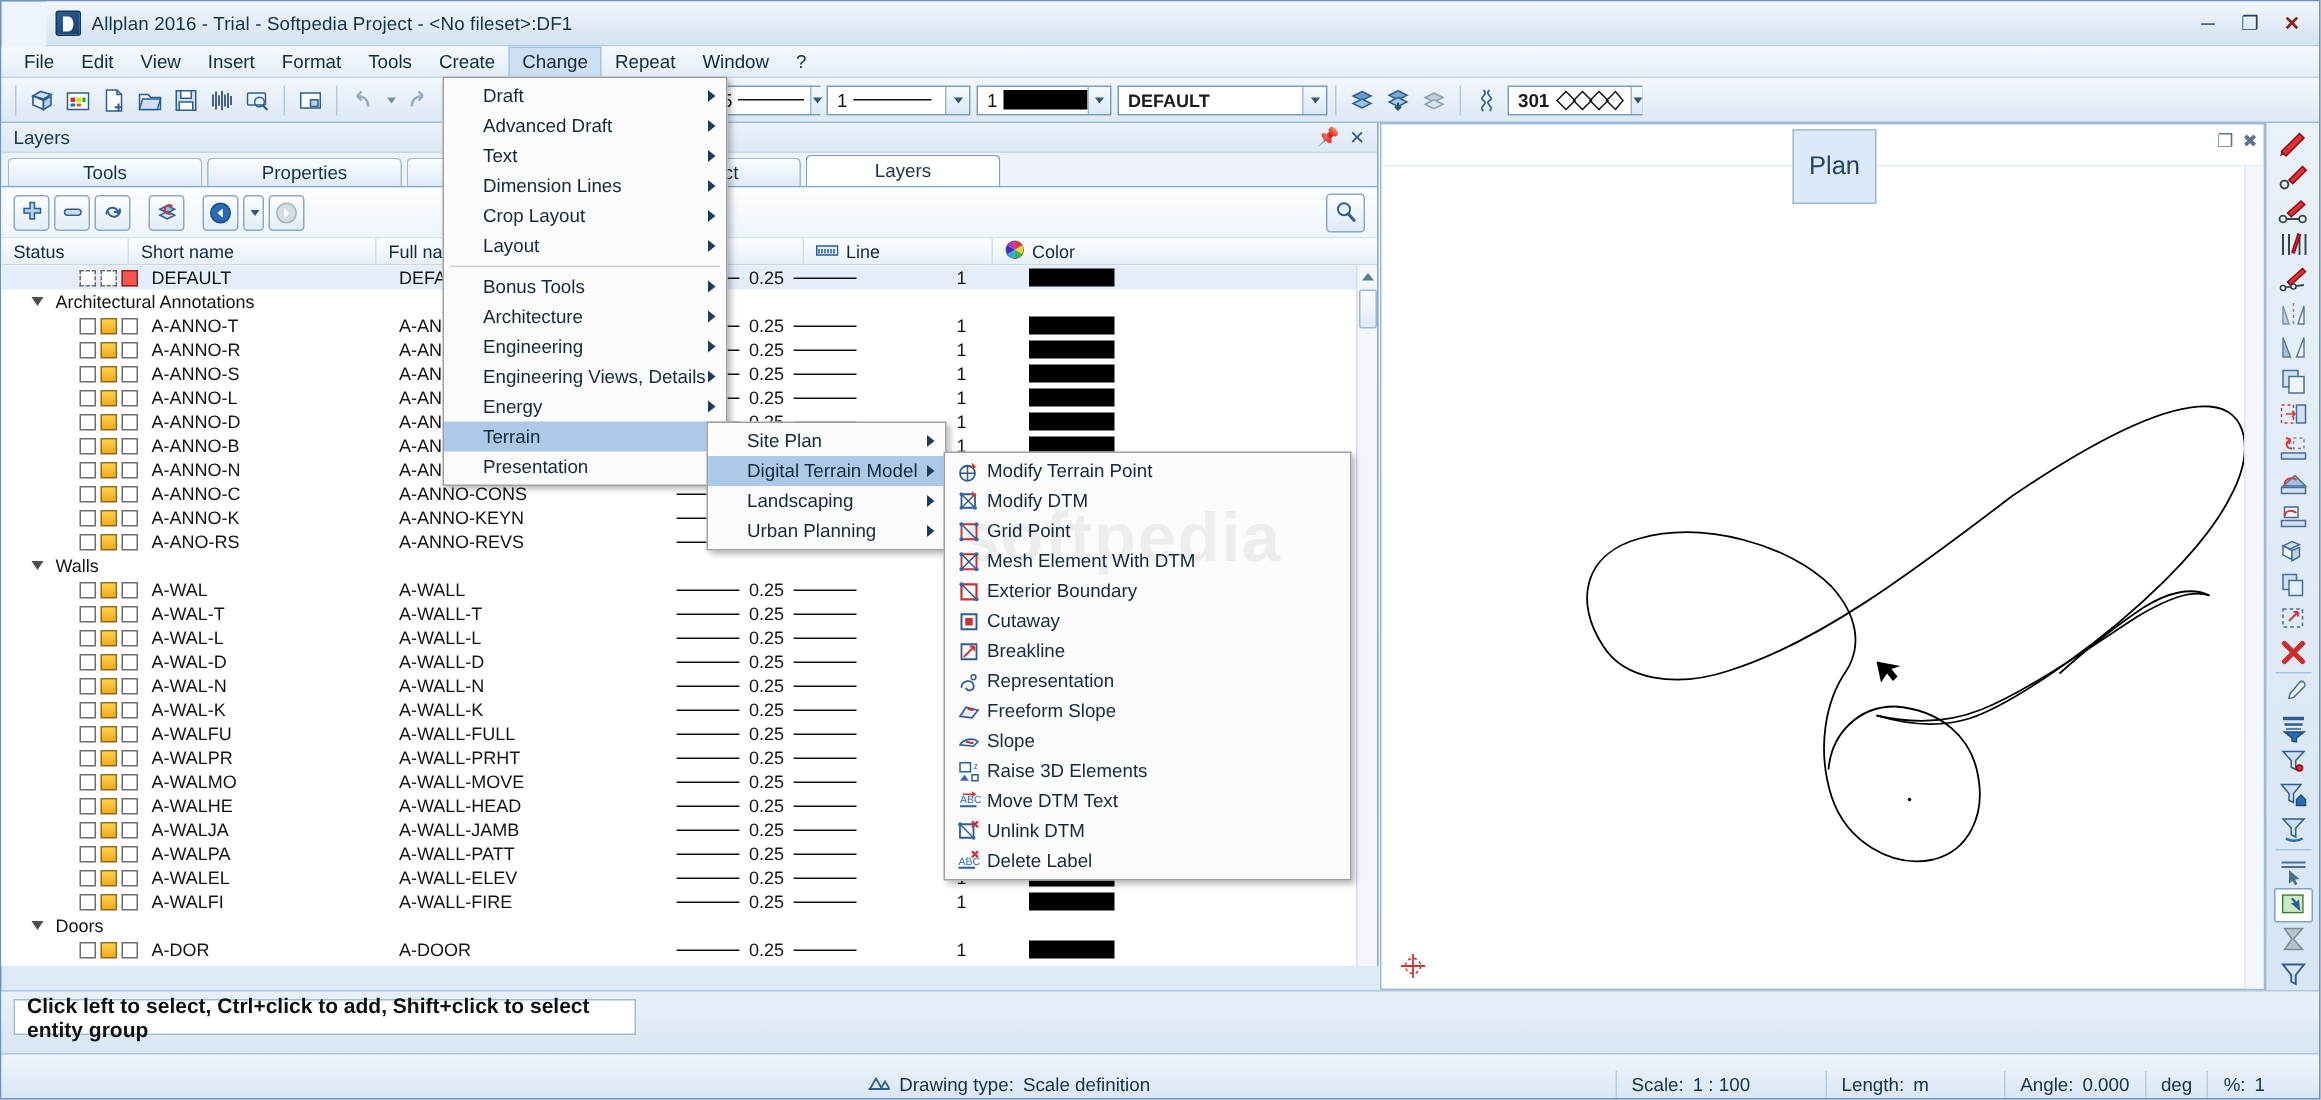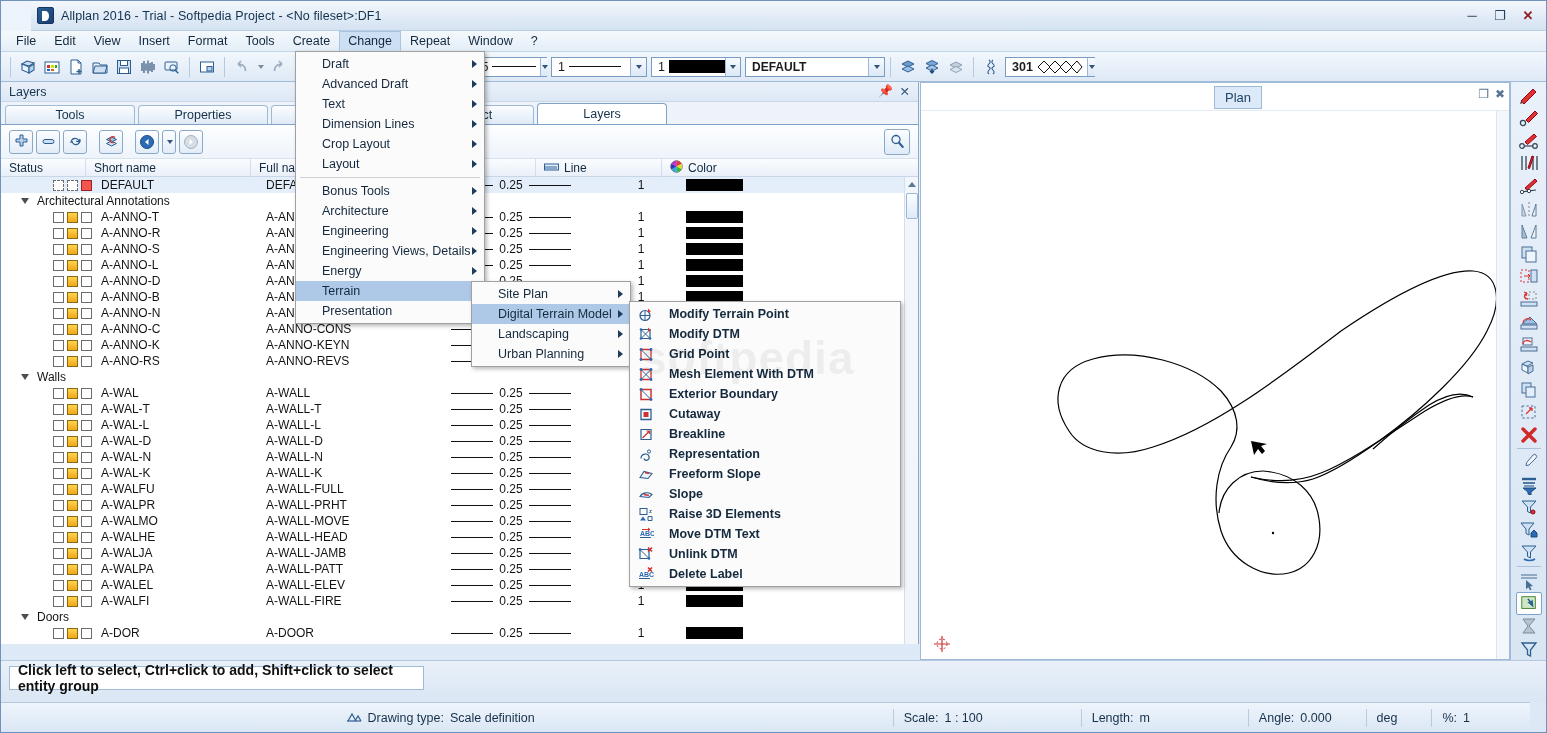--- a/index.html
+++ b/index.html
@@ -191,22 +191,22 @@
 
   
   .canvaswrap{
     position:absolute; left:919px; top:81px; right:36px; bottom:72px;
     background:#fff; border:1px solid #9fbbd8;
   }
   .plan-bar{
     height:28px; position:relative; border-bottom:1px solid #e3ebf4;
   }
   .plan-tab{
-    position:absolute; left:293px; top:3px;
-    padding:3px 10px; font-size:13px; color:#24456b;
+    position:absolute; left:274px; top:3px;
+    padding:14px 10px; font-size:17px; color:#24456b;
     background:#dbe9f8; border:1px solid #9cb9d6;
   }
   .win-mini{
     position:absolute; right:4px; top:4px; display:flex; gap:6px; color:#5a7491; font-size:12px;
   }
   .canvas-svg{ display:block; }
   .crosshair{
     position:absolute; left:12px; bottom:6px; width:18px;height:18px;
   }
   .canvas-sb-r{
@@ -234,24 +234,24 @@
     background:linear-gradient(#e9f0f9,#dae6f4);
     border-top:1px solid #b5c9de;
   }
   .cmdbox{
     position:absolute; left:8px; top:5px; width:415px; height:24px;
     background:#fff; border:1px solid #9fbbd8;
     display:flex; align-items:center; padding-left:8px;
     font-size:14px; font-weight:bold; color:#101010;
   }
   .statusbar{
-    position:absolute; left:0; right:16px; bottom:0; height:30px;
+    position:absolute; left:0; right:0; bottom:0; height:30px;
     background:linear-gradient(#eef4fb,#dbe7f5);
     border-top:1px solid #b5c9de;
-    display:flex; align-items:center; font-size:12.5px; color:#16314a;gap:24px;
+    display:flex; align-items:flex-end; font-size:12.5px; color:#16314a;
   }
   .sb-seg{ display:flex; align-items:center; gap:6px; padding:0 10px; height:18px; border-left:1px solid #b9cbdf;}
   .sb-seg.first{ border-left:none;}
   .sb-spacer{ flex:1;}
 
   
   .popup{
     position:absolute; z-index:90;
     background:#fbfbfb; border:1px solid #a0a0a0;
     box-shadow:2px 2px 4px rgba(0,0,0,.28);
@@ -262,21 +262,21 @@
     padding:0 8px 0 26px; font-size:12.5px; color:#14293d;
     position:relative; white-space:nowrap;
   }
   .mi.hl{ background:#aec9e8; }
   .mi .sub{
     position:absolute; right:7px; top:50%; transform:translateY(-50%);
     width:0;height:0;border-top:4px solid transparent;border-bottom:4px solid transparent;
     border-left:5px solid #1d3c5c;
   }
   .mi-sep{ height:1px; background:#d0d0d0; margin:3px 4px; }
-  .mi.icon{ padding-left:39px;font-weight:bold; }
+  .mi.icon{ padding-left:28px; }
   .mi .gl{
     position:absolute; left:7px; top:50%; transform:translateY(-50%);
     width:17px;height:17px; display:flex; align-items:center; justify-content:center;
   }
   .wm{
     position:absolute; font-family:"Liberation Sans", sans-serif;
     font-size:46px; font-weight:bold; color:rgba(0,0,0,0.055);
     letter-spacing:1px; pointer-events:none; z-index:95;
   }
 </style>

